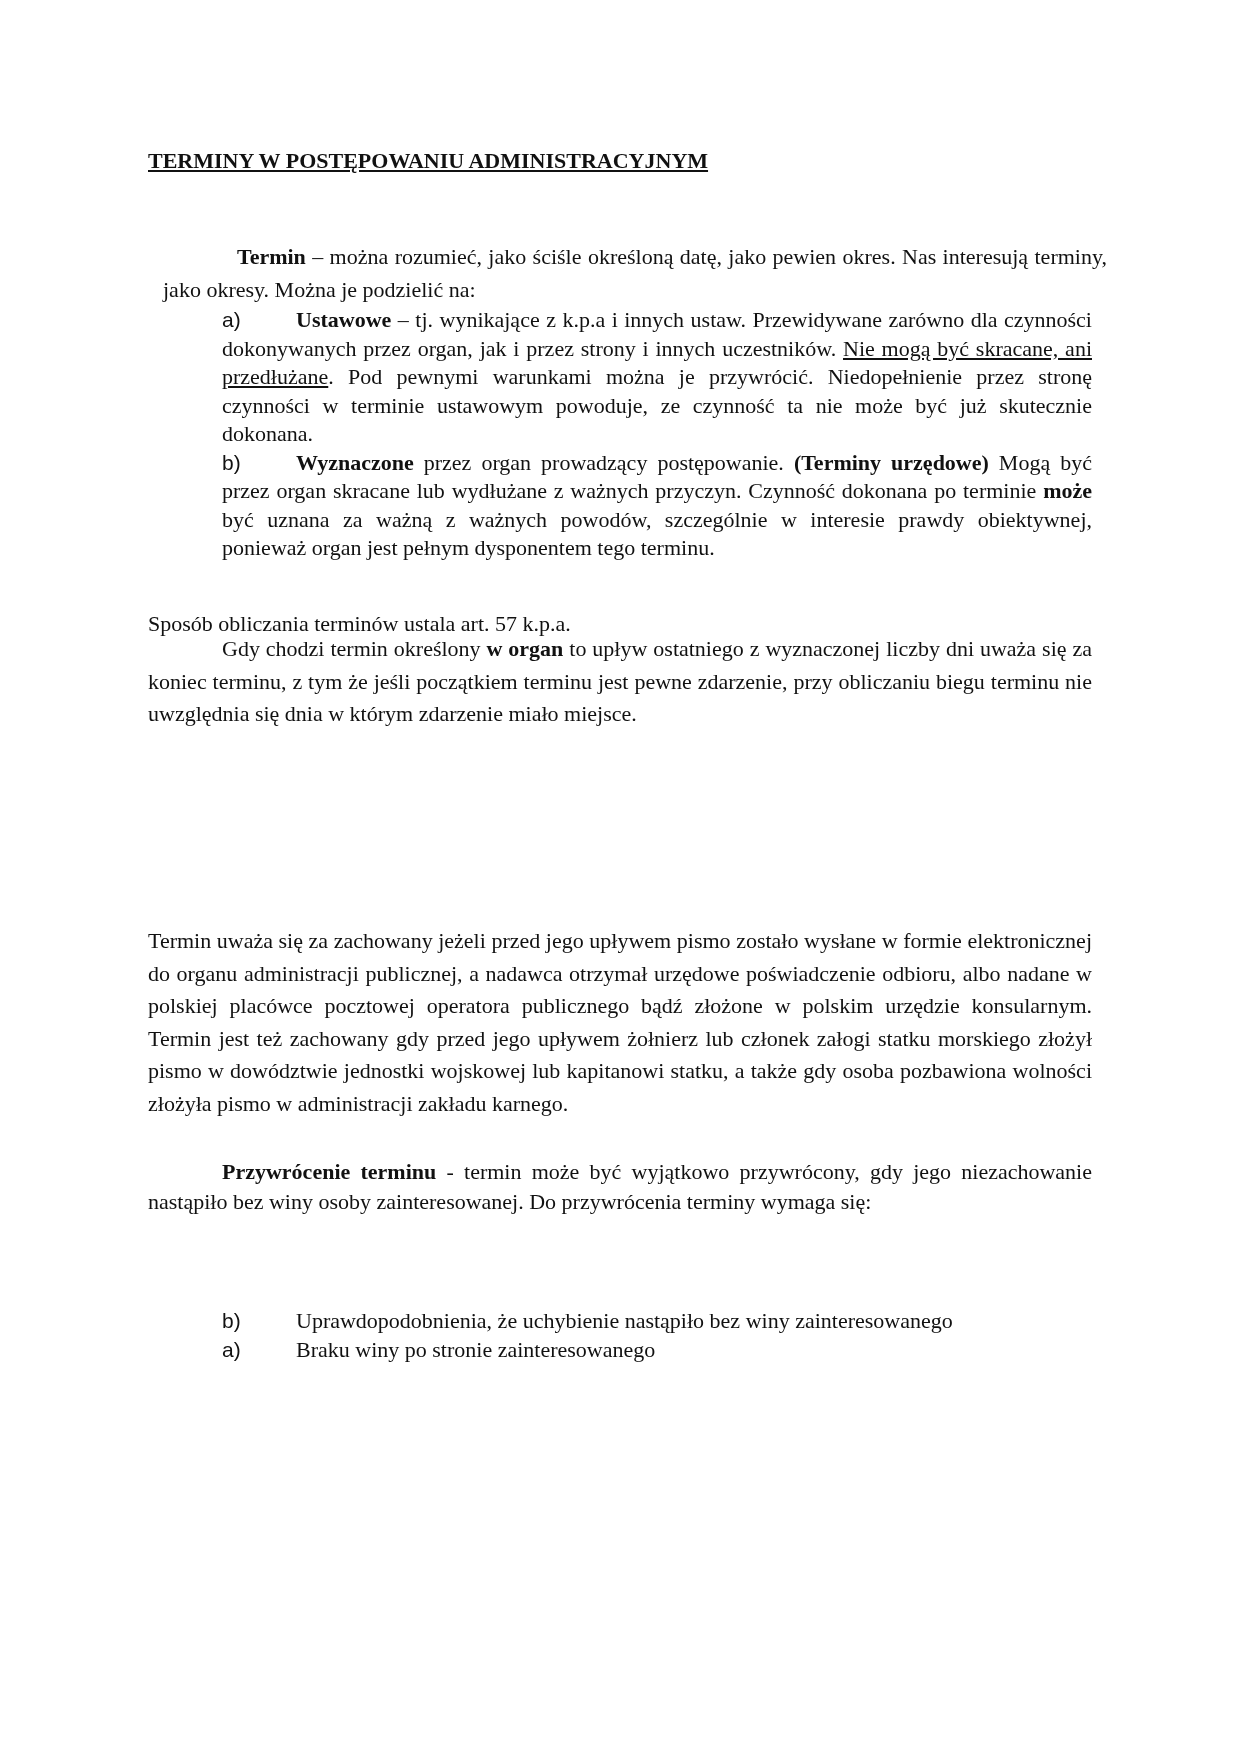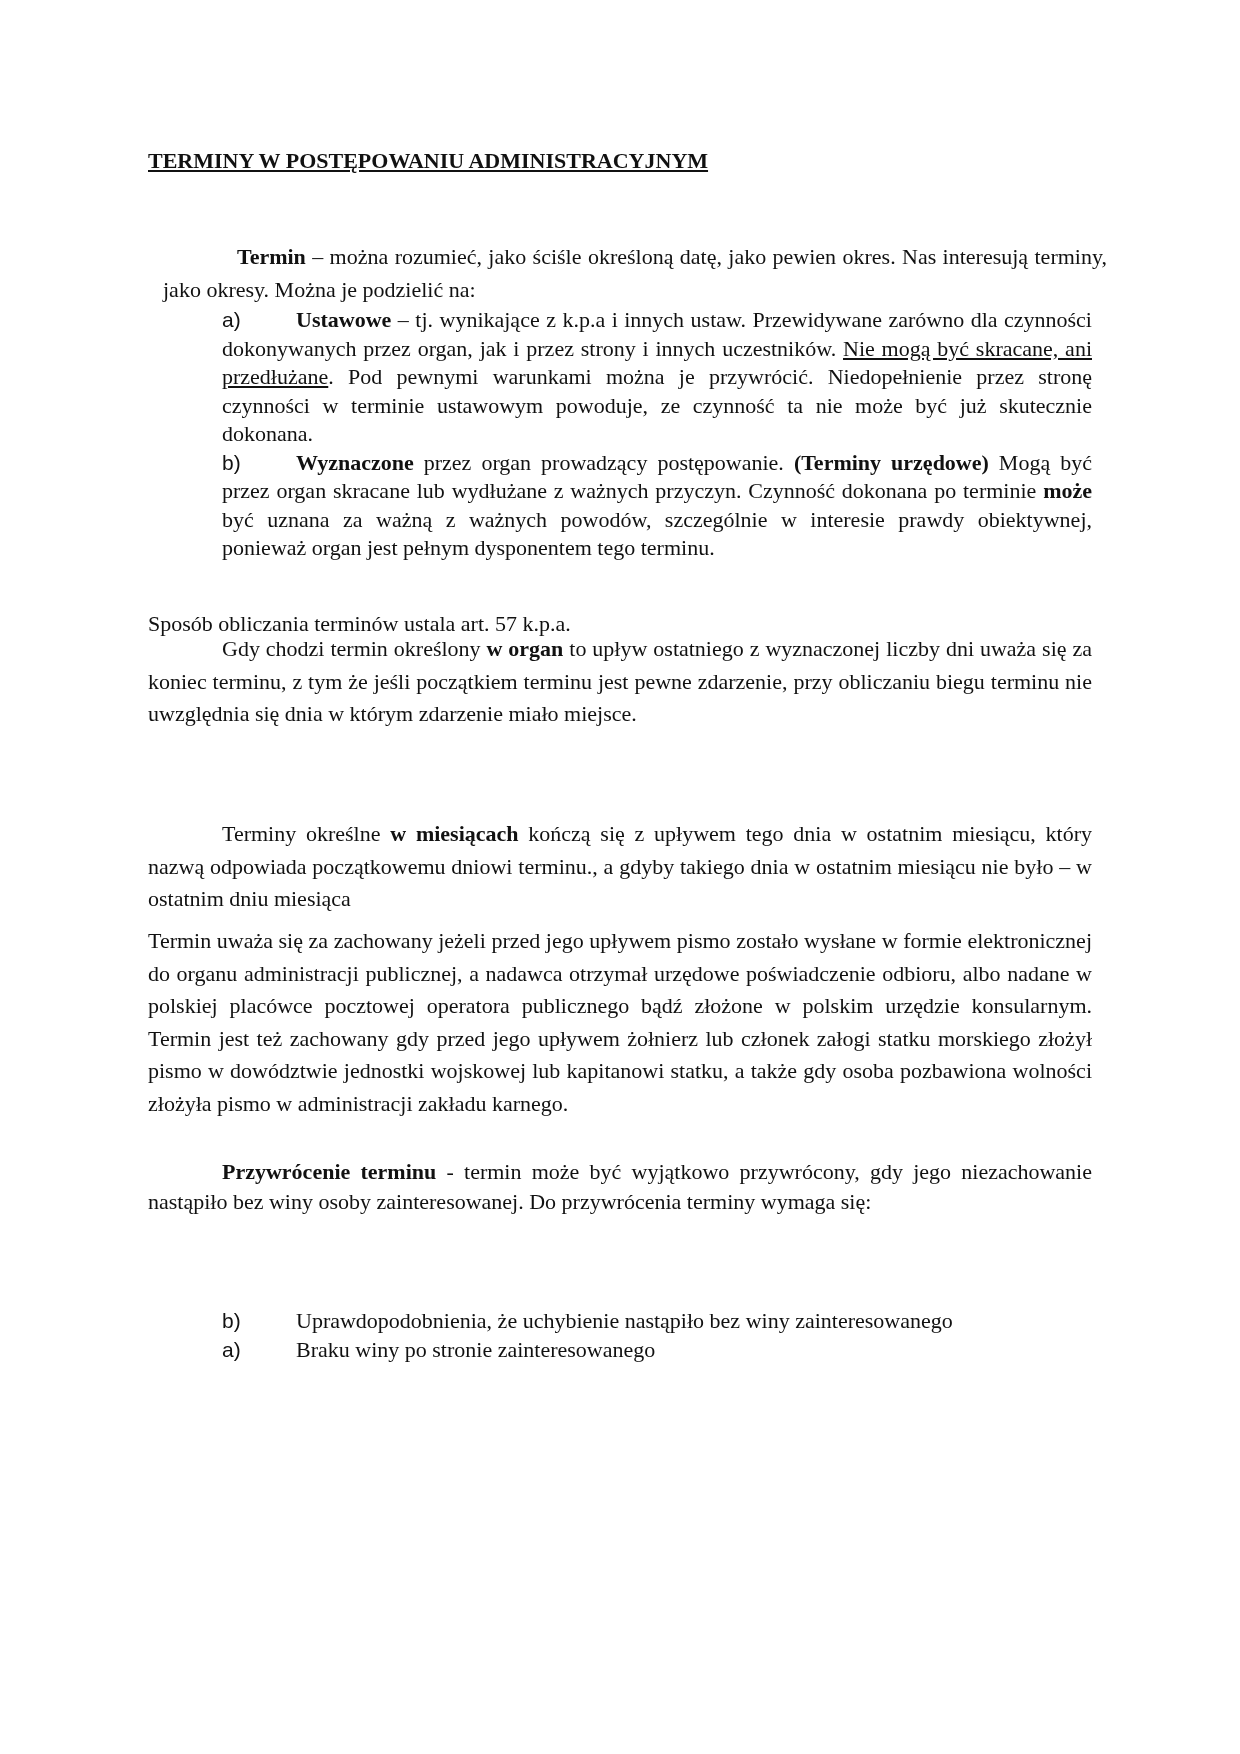--- a/index.html
+++ b/index.html
@@ -39,23 +39,20 @@
     </div>
   </div>
 
   <p class="para" style="top:608px; margin:0;">Sposób obliczania terminów ustala art. 57 k.p.a.</p>
 
   <p class="para indent" style="top:633px; margin:0;">
     <span>Gdy chodzi termin określony </span><b>w organ</b><span>  to upływ ostatniego z wyznaczonej liczby dni uważa się za koniec terminu, z tym że jeśli początkiem terminu jest pewne zdarzenie, przy obliczaniu biegu terminu nie uwzględnia się dnia w którym zdarzenie miało miejsce.</span>
   </p>
 
 
-  <p class="para indent" style="top:818px; margin:0;">
-    <span>Terminy określne </span><b>w miesiącach</b><span> kończą się z upływem tego dnia w ostatnim miesiącu, który nazwą odpowiada początkowemu dniowi terminu., a gdyby takiego dnia w ostatnim miesiącu nie było – w ostatnim dniu miesiąca</span>
-  </p>
 
   <p class="para" style="top:925px; margin:0;">Termin uważa się za zachowany jeżeli przed jego upływem pismo zostało wysłane w formie elektronicznej do organu administracji publicznej, a nadawca otrzymał urzędowe poświadczenie odbioru, albo nadane w polskiej placówce pocztowej operatora publicznego bądź złożone w polskim urzędzie konsularnym. Termin jest też zachowany gdy przed jego upływem żołnierz lub członek załogi statku morskiego złożył pismo w dowództwie jednostki wojskowej lub kapitanowi statku, a także gdy osoba pozbawiona wolności złożyła pismo w administracji zakładu karnego.</p>
 
   <p class="para indent" style="top:1157px; margin:0; line-height:30px;">
     <b>Przywrócenie terminu</b><span> - termin może być wyjątkowo przywrócony, gdy jego niezachowanie nastąpiło bez winy osoby zainteresowanej. Do przywrócenia terminy wymaga się:</span>
   </p>
 
   <div class="list2" style="top:1306px;">
     <div class="li">
       <span class="marker">b)</span><span>Uprawdopodobnienia, że uchybienie nastąpiło bez winy zainteresowanego</span>

